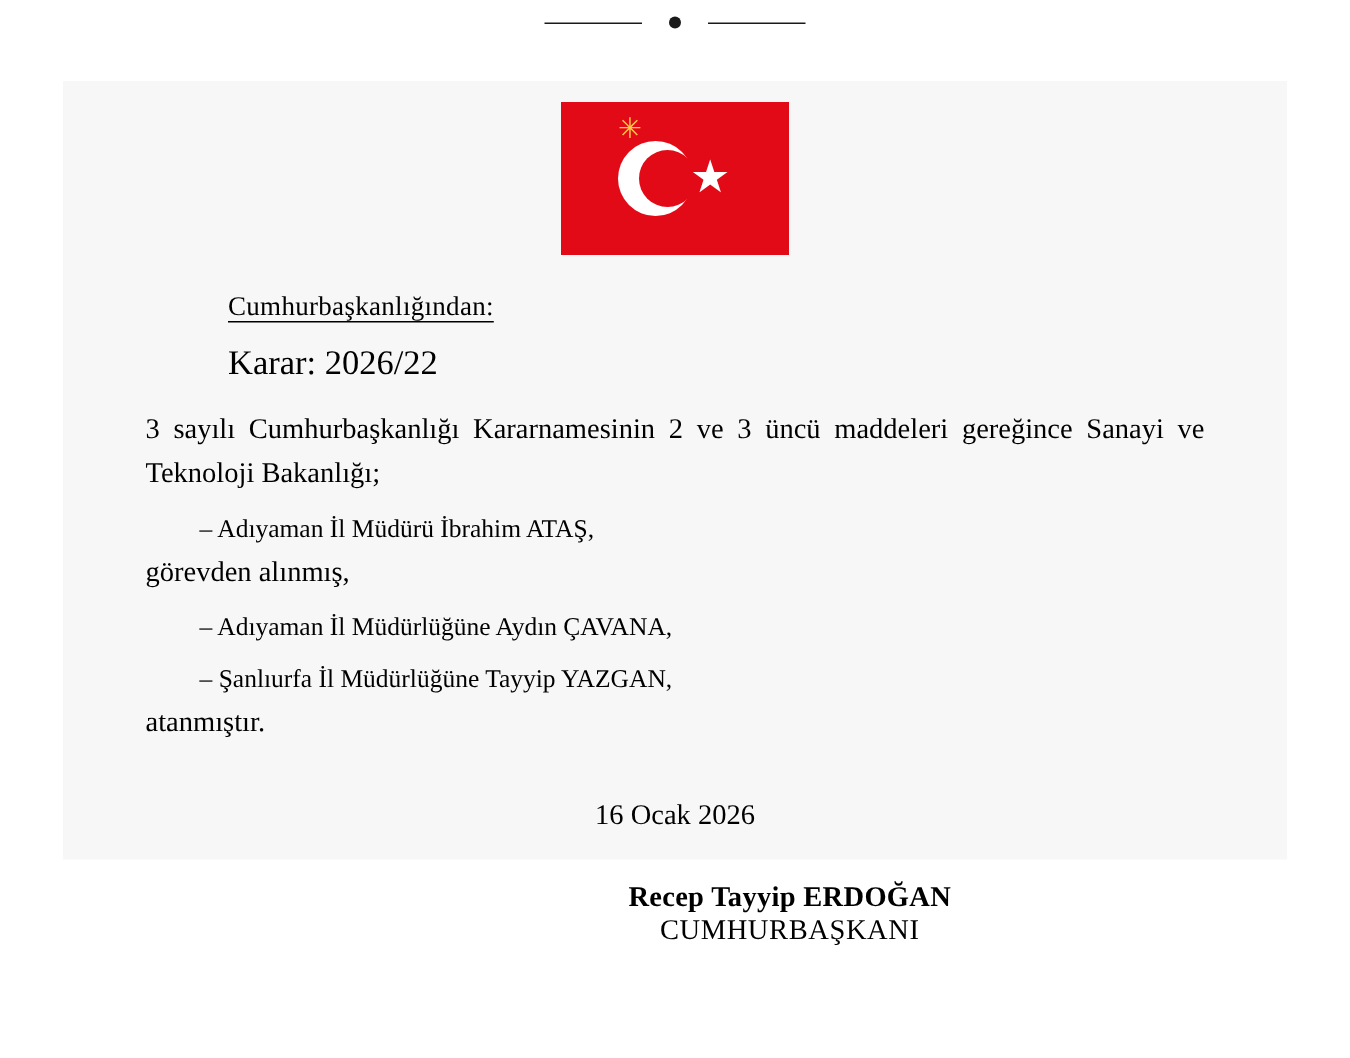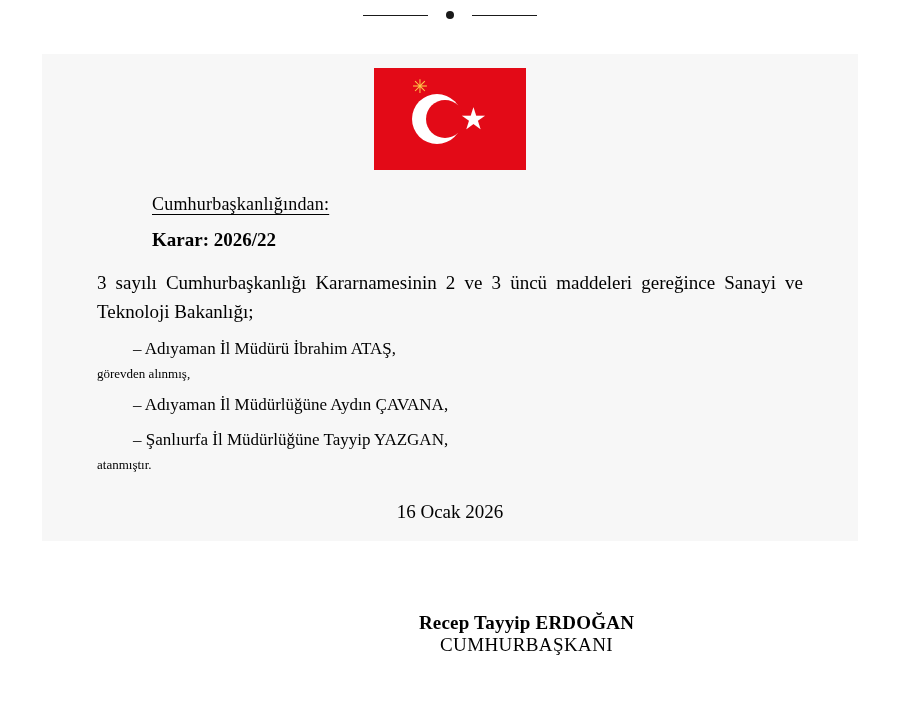--- a/index.html
+++ b/index.html
@@ -111,52 +111,52 @@
     padding: 0 55px 18px 55px;
   }
   .heading {
     font-size: 18px;
     text-decoration: underline;
     text-underline-offset: 4px;
     margin: 8px 0 0 55px;
     letter-spacing: .2px;
   }
   .decision-no {
-    font-size: 19px;
-    font-weight: bold;
+    font-size: 23px;
+    font-weight: normal;
     margin: 14px 0 0 55px;
   }
   .para {
     font-size: 19px;
     line-height: 1.52;
     text-align: justify;
     text-justify: inter-word;
     margin: 18px 0 0 0;
   }
   .list-item {
     font-size: 17px;
     line-height: 1.52;
     margin: 9px 0 0 36px;
   }
   .after-line {
-    font-size: 13px;
+    font-size: 19px;
     line-height: 1.52;
     margin: 2px 0 0 0;
   }
   .date-line {
     font-size: 19px;
     text-align: center;
-    margin: 26px 0 0 0;
+    margin: 36px 0 0 0;
   }
 
   
   .signature {
     position: absolute;
     left: 0;
-    top: 612px;
+    top: 588px;
     width: 773px;
     text-align: center;
     padding-left: 280px;
     box-sizing: border-box;
   }
   .sig-name {
     font-size: 19px;
     font-weight: bold;
     letter-spacing: .2px;
   }

